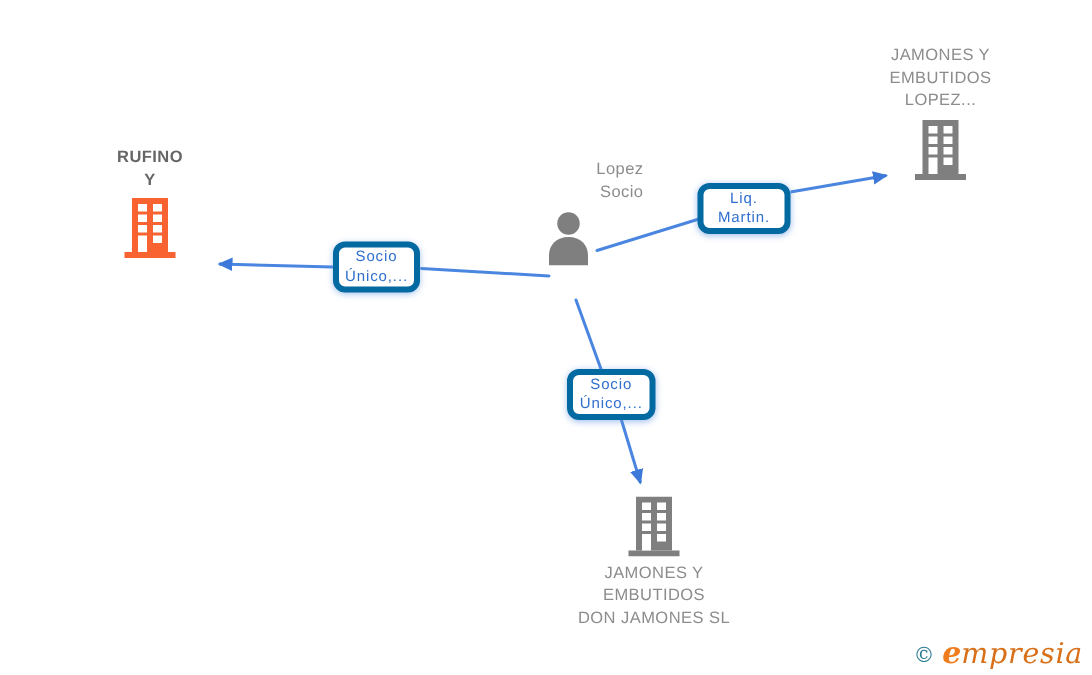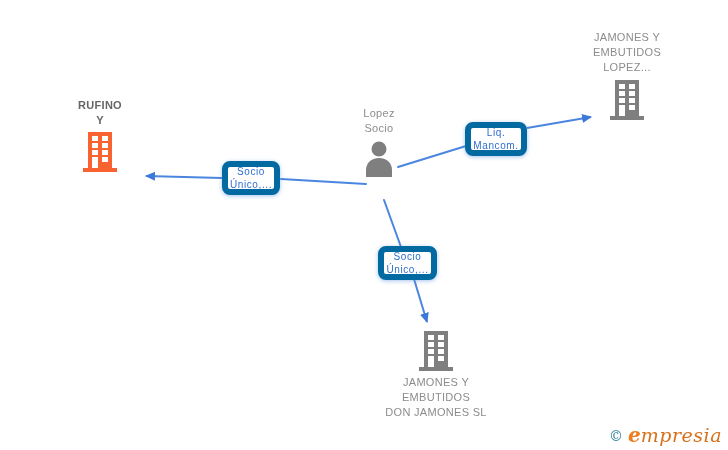--- a/index.html
+++ b/index.html
@@ -7,21 +7,21 @@
     position:relative;width:728px;height:450px;background:#ffffff;
     font-family:"Liberation Sans",sans-serif;overflow:hidden;
   }
   .edges-svg{position:absolute;left:0;top:0;z-index:1;}
   .node{position:absolute;text-align:center;z-index:2;}
   .node-label{font-size:11px;line-height:15px;color:#8c8c8c;letter-spacing:.3px;}
   .node-label.highlight{color:#666666;font-weight:bold;}
   .node-icon{display:block;margin:0 auto;}
   .edge-label{
     position:absolute;z-index:3;background:#ffffff;
-    border:6px solid #0369a1;border-radius:8px;
+    border:4px solid #0369a1;border-radius:8px;
     box-shadow:0 1px 4px rgba(91,146,224,.55);
     color:#2f6fce;font-size:10px;line-height:13px;text-align:center;
     display:flex;flex-direction:column;justify-content:center;
     letter-spacing:.6px;cursor:pointer;box-sizing:border-box;
   }
   .watermark{
     position:absolute;right:6px;bottom:3px;z-index:2;white-space:nowrap;
     font-family:"DejaVu Serif",serif;
   }
   .wm-copy{color:#2b7c92;font-size:14px;font-style:normal;vertical-align:1px;}
@@ -63,21 +63,21 @@
         <rect x="10" y="11" width="6" height="5"></rect>
           <rect x="20" y="11" width="6" height="5"></rect>
         <rect x="10" y="18" width="6" height="5"></rect>
           <rect x="20" y="18" width="6" height="5"></rect>
         <rect x="10" y="25" width="6" height="11"></rect>
           <rect x="20" y="25" width="6" height="5"></rect>
       </g>
     </svg>
   </div>
 
-  <div class="node" style="left:329px;top:106px;width:100px;">
+  <div class="node" style="left:329px;top:106px;width:100px;text-align:right;">
     <div class="node-label">
       <div>Lopez</div>
       <div>Socio</div>
     </div>
     <svg class="node-icon" style="margin-top:5px;" width="32" height="36" viewBox="0 0 32 36">
       <g fill="#7f7f7f">
         <circle cx="16" cy="8" r="7.5"></circle>
         <path d="M16 17 C8 17 3 22.5 3 29 L3 36 L29 36 L29 29 C29 22.5 24 17 16 17 Z"></path>
       </g>
     </svg>
@@ -131,21 +131,21 @@
     </div>
   </div>
 
   <div class="edge-label" style="left:222px;top:161px;width:58px;height:34px;">
     <div>Socio</div>
     <div>Único,...</div>
   </div>
 
   <div class="edge-label" style="left:465px;top:122px;width:62px;height:34px;">
     <div>Liq.</div>
-    <div>Mancom.</div>
+    <div>Martin.</div>
   </div>
 
   <div class="edge-label" style="left:378px;top:246px;width:59px;height:34px;">
     <div>Socio</div>
     <div>Único,...</div>
   </div>
 
   <div class="watermark">
     <span class="wm-copy">©</span>
     <span class="wm-e">e</span><span class="wm-rest">mpresia</span>

